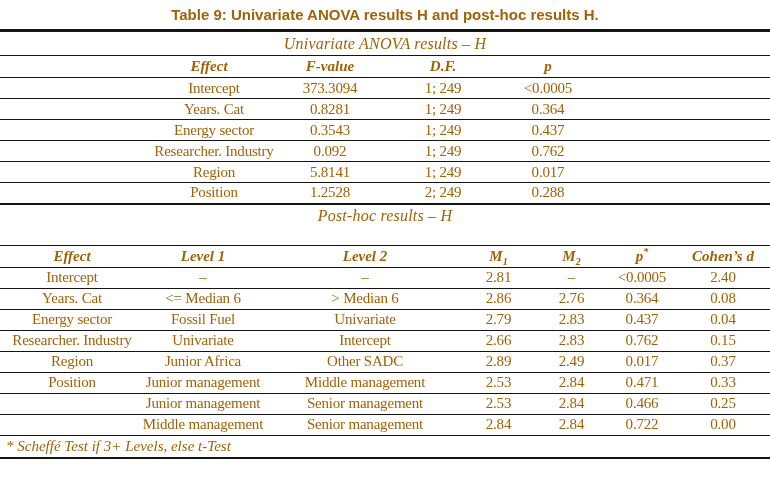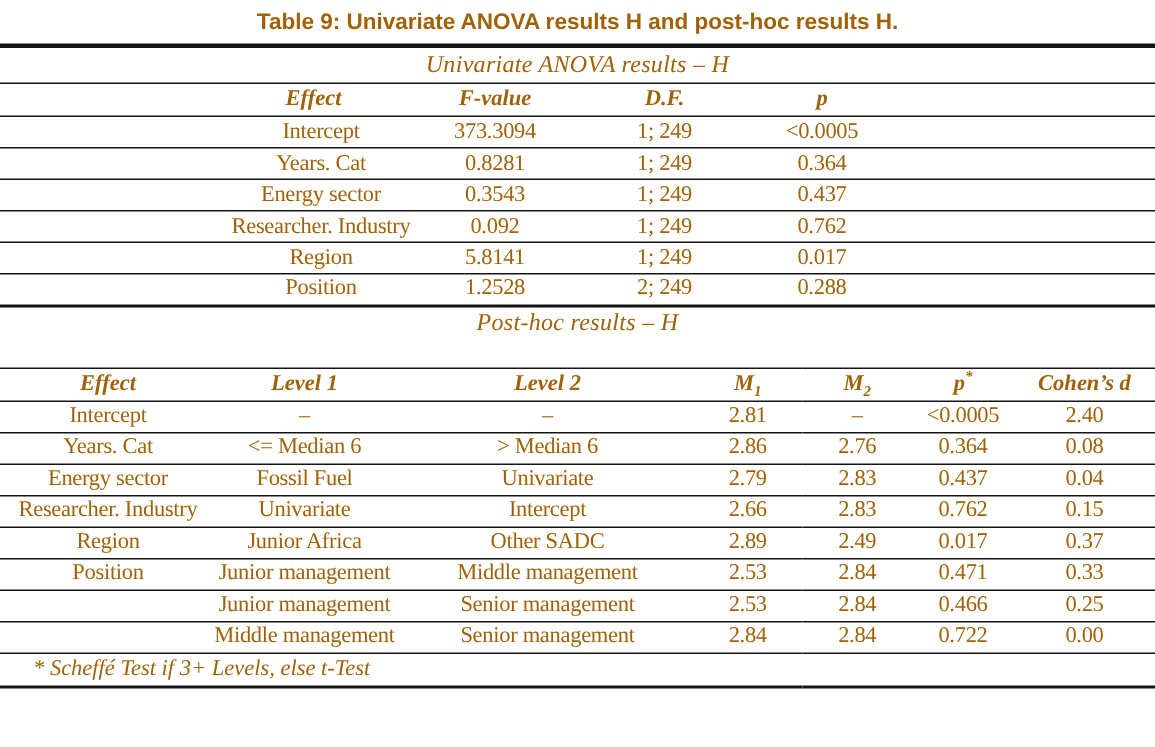--- a/index.html
+++ b/index.html
@@ -64,21 +64,21 @@
     letter-spacing: 0;
   }
   .l { text-align: center; }
   .t1 .effect { padding-left: 10px; }
   .t2 .effect { padding-left: 6px; }
   sub { font-size: 10px; line-height: 0; }
   sup { font-size: 10px; line-height: 0; }
   .footnote-row td {
     font-style: italic;
     text-align: left;
-    padding-left: 22px;
+    padding-left: 6px;
     height: 23px;
     letter-spacing: 0;
   }
 </style>
 </head>
 <body>
 
 <div id="page">
 
   <div class="caption">Table 9: Univariate ANOVA results H and post-hoc results H.</div>

